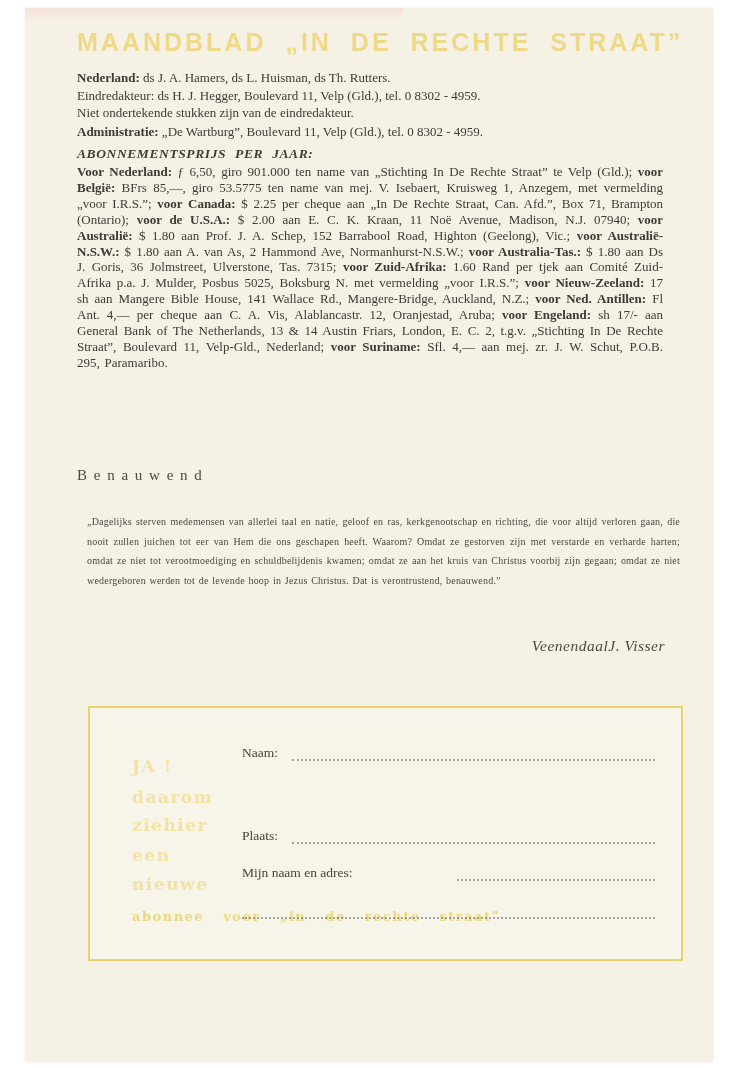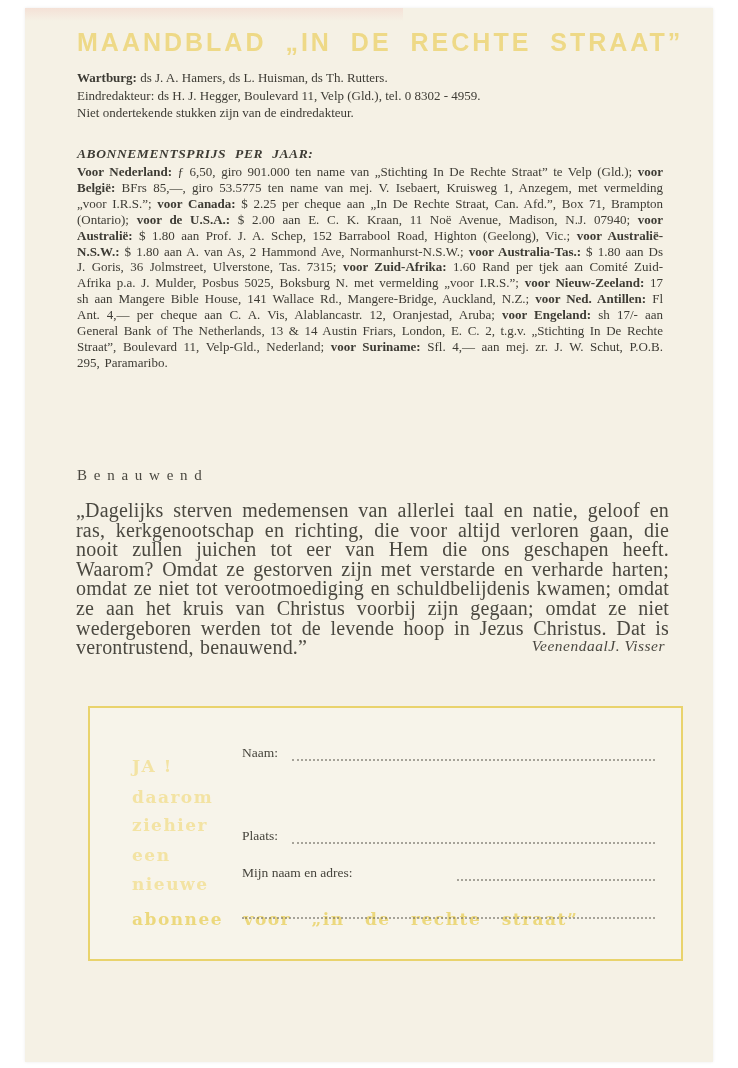--- a/index.html
+++ b/index.html
@@ -53,22 +53,22 @@
     color:var(--ink, #3d3b34);
   }
   .subs-body b, .masthead b, .admin b{font-weight:bold;}
   .quote-heading{
     position:absolute; left:52px; top:459px; width:586px; margin:0;
     font-weight:normal;
     font-size:15px; letter-spacing:1.5px;
     color:var(--quote-ink, #4a4840);
   }
   .quote-body{
-    position:absolute; left:47px; top:489px; width:593px; margin:4px;
-    font-size:20px; line-height:19.6px;
+    position:absolute; left:47px; top:489px; width:593px; margin:15px;
+    font-size:10px; line-height:19.6px;
     text-align:justify; letter-spacing:0.2px; word-spacing:1px;
     color:var(--quote-ink, #4a4840);
   }
   .byline{
     position:absolute; left:47px; top:629px; width:593px;
     display:flex; justify-content:flex-end;
     font-size:15.5px; font-style:italic;
     color:var(--quote-ink, #4a4840);
     letter-spacing:0.5px;
   }
@@ -83,21 +83,21 @@
     font-family:"DejaVu Serif", serif;
     font-weight:bold; font-size:17px;
     letter-spacing:1.5px;
     color:var(--slogan-pale, #f3e3a3);
     white-space:nowrap;
   }
   .sl1{top:48px}.sl2{top:79px}.sl3{top:107px}.sl4{top:137px}.sl5{top:166px}
   .slogan-bottom{
     position:absolute; left:42px; top:201px;
     font-family:"DejaVu Serif", serif;
-    font-weight:bold; font-size:17px;
+    font-weight:bold; font-size:13px;
     letter-spacing:1.5px; word-spacing:13px;
     color:var(--slogan-strong, #ecd87d);
     white-space:nowrap;
   }
   .frow{position:absolute; left:0; right:0; height:20px;
     font-size:13.5px; color:#46443c;margin-top:13px;}
   .fr1{top:24px}.fr2{top:69px}.fr3{top:107px}.fr4{top:144px}.fr5{top:182px}
   .flabel{position:absolute; left:152px; top:0; white-space:nowrap;}
   .dots{
     position:absolute; top:14px; left:202px; right:26px; height:0;
@@ -107,25 +107,26 @@
   .fr5 .dots{left:152px;}
 </style>
 </head>
 <body>
 
 <div class="page">
 
   <h1 class="title">MAANDBLAD „IN DE RECHTE STRAAT”</h1>
 
   <div class="masthead">
-    <p><b>Wartburg:</b> ds J. A. Hamers, ds L. Huisman, ds Th. Rutters.</p>
+    <p><b>Nederland:</b> ds J. A. Hamers, ds L. Huisman, ds Th. Rutters.</p>
     <p>Eindredakteur: ds H. J. Hegger, Boulevard 11, Velp (Gld.), tel. 0 8302 - 4959.</p>
     <p>Niet ondertekende stukken zijn van de eindredakteur.</p>
   </div>
 
+  <p class="admin"><b>Administratie:</b> „De Wartburg”, Boulevard 11, Velp (Gld.), tel. 0 8302 - 4959.</p>
 
   <h2 class="subs-heading">ABONNEMENTSPRIJS PER JAAR:</h2>
 
   <p class="subs-body"><b>Voor Nederland:</b> ƒ 6,50, giro 901.000 ten name van „Stichting In De Rechte Straat” te Velp (Gld.); <b>voor België:</b> BFrs 85,—, giro 53.5775 ten name van mej. V. Isebaert, Kruisweg 1, Anzegem, met vermelding „voor I.R.S.”; <b>voor Canada:</b> $ 2.25 per cheque aan „In De Rechte Straat, Can. Afd.”, Box 71, Brampton (Ontario); <b>voor de U.S.A.:</b> $ 2.00 aan E. C. K. Kraan, 11 Noë Avenue, Madison, N.J. 07940; <b>voor Australië:</b> $ 1.80 aan Prof. J. A. Schep, 152 Barrabool Road, Highton (Geelong), Vic.; <b>voor Australië-N.S.W.:</b> $ 1.80 aan A. van As, 2 Hammond Ave, Normanhurst-N.S.W.; <b>voor Australia-Tas.:</b> $ 1.80 aan Ds J. Goris, 36 Jolmstreet, Ulverstone, Tas. 7315; <b>voor Zuid-Afrika:</b> 1.60 Rand per tjek aan Comité Zuid-Afrika p.a. J. Mulder, Posbus 5025, Boksburg N. met vermelding „voor I.R.S.”; <b>voor Nieuw-Zeeland:</b> 17 sh aan Mangere Bible House, 141 Wallace Rd., Mangere-Bridge, Auckland, N.Z.; <b>voor Ned. Antillen:</b> Fl Ant. 4,— per cheque aan C. A. Vis, Alablancastr. 12, Oranjestad, Aruba; <b>voor Engeland:</b> sh 17/- aan General Bank of The Netherlands, 13 &amp; 14 Austin Friars, London, E. C. 2, t.g.v. „Stichting In De Rechte Straat”, Boulevard 11, Velp-Gld., Nederland; <b>voor Suriname:</b> Sfl. 4,— aan mej. zr. J. W. Schut, P.O.B. 295, Paramaribo.</p>
 
   <h3 class="quote-heading">B e n a u w e n d</h3>
 
   <p class="quote-body">„Dagelijks sterven medemensen van allerlei taal en natie, geloof en ras, kerkgenootschap en richting, die voor altijd verloren gaan, die nooit zullen juichen tot eer van Hem die ons geschapen heeft. Waarom? Omdat ze gestorven zijn met verstarde en verharde harten; omdat ze niet tot verootmoediging en schuldbelijdenis kwamen; omdat ze aan het kruis van Christus voorbij zijn gegaan; omdat ze niet wedergeboren werden tot de levende hoop in Jezus Christus. Dat is verontrustend, benauwend.”</p>
 
   <div class="byline">

